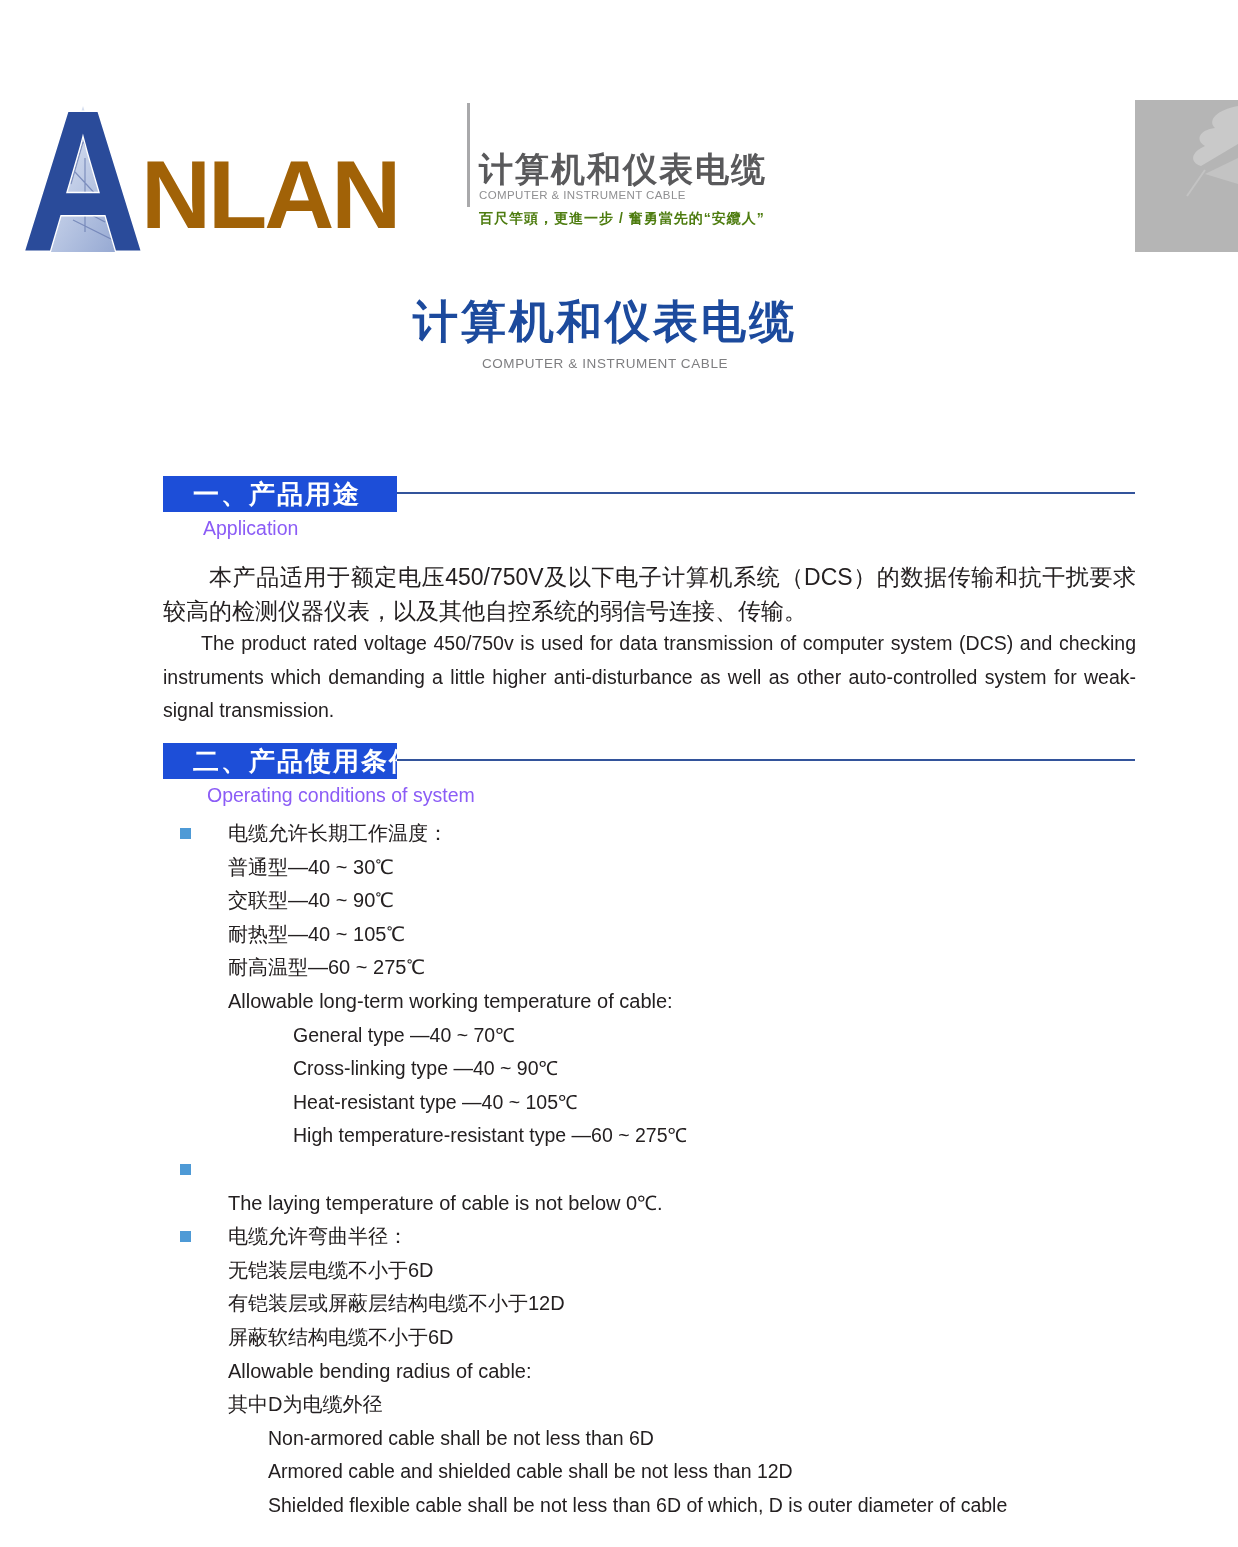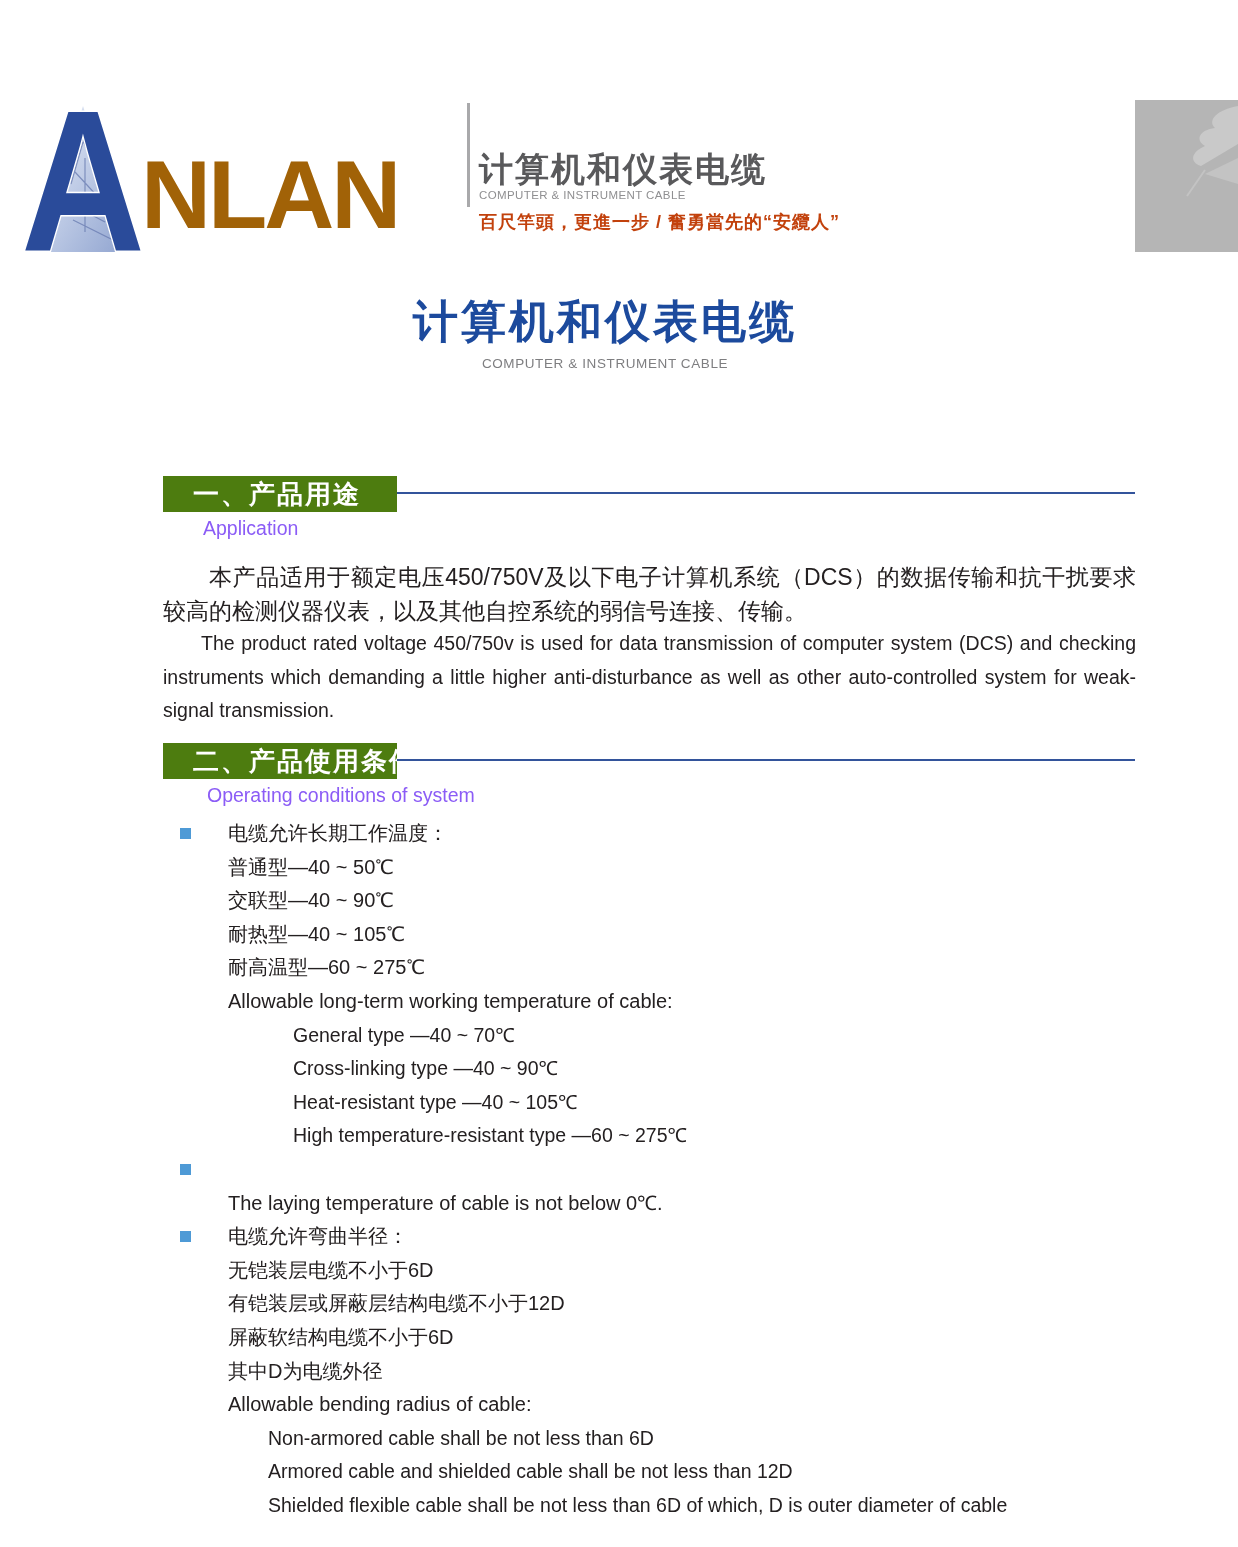--- a/index.html
+++ b/index.html
@@ -12,32 +12,32 @@
   
   .logo-a { position:absolute; left:23px; top:100px; width:120px; height:152px; }
   .logo-wordmark {
     position:absolute; left:141px; top:146px; line-height:1;
     font-size:97px; font-weight:bold; letter-spacing:-3px; color:#a16207;
   }
   .header-divider { position:absolute; left:467px; top:103px; width:3px; height:104px; background:#a9a9ab; }
   .header-text { position:absolute; left:479px; top:150px; }
   .header-title-zh { font-size:34px; font-weight:bold; color:#59595b; letter-spacing:2px; line-height:38px; }
   .header-title-en { font-size:11.5px; color:#8f8f91; letter-spacing:0.4px; margin-top:1px; }
-  .header-tagline  { font-size:18px; font-weight:bold; color:#c2410c; letter-spacing:1px; margin-top:9px; }
+  .header-tagline  { font-size:14px; font-weight:bold; color:#4d7c0f; letter-spacing:1px; margin-top:9px; }
   .header-photo { position:absolute; left:1135px; top:100px; width:103px; height:152px; }
 
   
   .main-title { position:absolute; left:0; top:297px; width:1210px; text-align:center; }
   .main-title-zh { font-size:45px; font-weight:bold; color:#1c4a9d; letter-spacing:3px; line-height:50px; }
   .main-title-en { font-size:13.5px; color:#7e7e80; letter-spacing:0.6px; margin-top:9px; }
 
   
   .sec-bar {
     position:absolute; left:163px; width:234px; height:36px;
-    background:#4d7c0f; color:#ffffff; font-size:26px; font-weight:bold;
+    background:#1d4ed8; color:#ffffff; font-size:26px; font-weight:bold;
     letter-spacing:2px; line-height:36px; padding-left:30px; box-sizing:border-box;
     white-space:nowrap;
   }
   .sec-rule { position:absolute; left:397px; width:738px; height:2px; background:#33549b; }
   .sec-bar1 { top:476px; } .sec-rule1 { top:492px; }
   .sec-bar2 { top:743px; } .sec-rule2 { top:759px; }
 
   .sec-label-en { position:absolute; font-size:19.5px; color:#8b5cf6; }
   .sec1-label { left:203px; top:517px; }
   .sec2-label { left:207px; top:784px; }
@@ -116,21 +116,21 @@
   </div>
   <div class="sec-rule sec-rule2"></div>
   <div class="sec-label-en sec2-label">Operating conditions of system</div>
 
   <div class="cond-list">
     <div class="cond-line ind0">
       <span class="bullet-sq"></span>
       <span class="txt">电缆允许长期工作温度：</span>
     </div>
     <div class="cond-line ind0">
-      <span class="txt">普通型—40 ~ 50℃</span>
+      <span class="txt">普通型—40 ~ 30℃</span>
     </div>
     <div class="cond-line ind0">
       <span class="txt">交联型—40 ~ 90℃</span>
     </div>
     <div class="cond-line ind0">
       <span class="txt">耐热型—40 ~ 105℃</span>
     </div>
     <div class="cond-line ind0">
       <span class="txt">耐高温型—60 ~ 275℃</span>
     </div>
@@ -162,24 +162,24 @@
     <div class="cond-line ind0">
       <span class="txt">无铠装层电缆不小于6D</span>
     </div>
     <div class="cond-line ind0">
       <span class="txt">有铠装层或屏蔽层结构电缆不小于12D</span>
     </div>
     <div class="cond-line ind0">
       <span class="txt">屏蔽软结构电缆不小于6D</span>
     </div>
     <div class="cond-line ind0">
-      <span class="txt">其中D为电缆外径</span>
+      <span class="txt">Allowable bending radius of cable:</span>
     </div>
     <div class="cond-line ind0">
-      <span class="txt">Allowable bending radius of cable:</span>
+      <span class="txt">其中D为电缆外径</span>
     </div>
     <div class="cond-line ind2">
       <span class="txt">Non-armored cable shall be not less than 6D</span>
     </div>
     <div class="cond-line ind2">
       <span class="txt">Armored cable and shielded cable shall be not less than 12D</span>
     </div>
     <div class="cond-line ind2">
       <span class="txt">Shielded flexible cable shall be not less than 6D of which, D is outer diameter of cable</span>
     </div>

